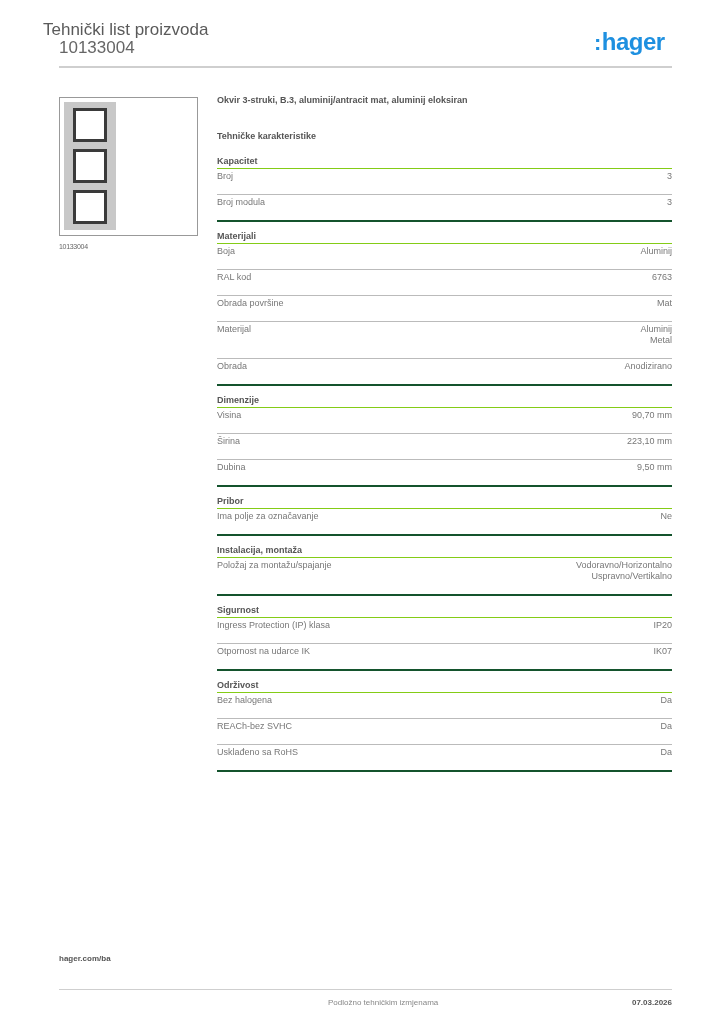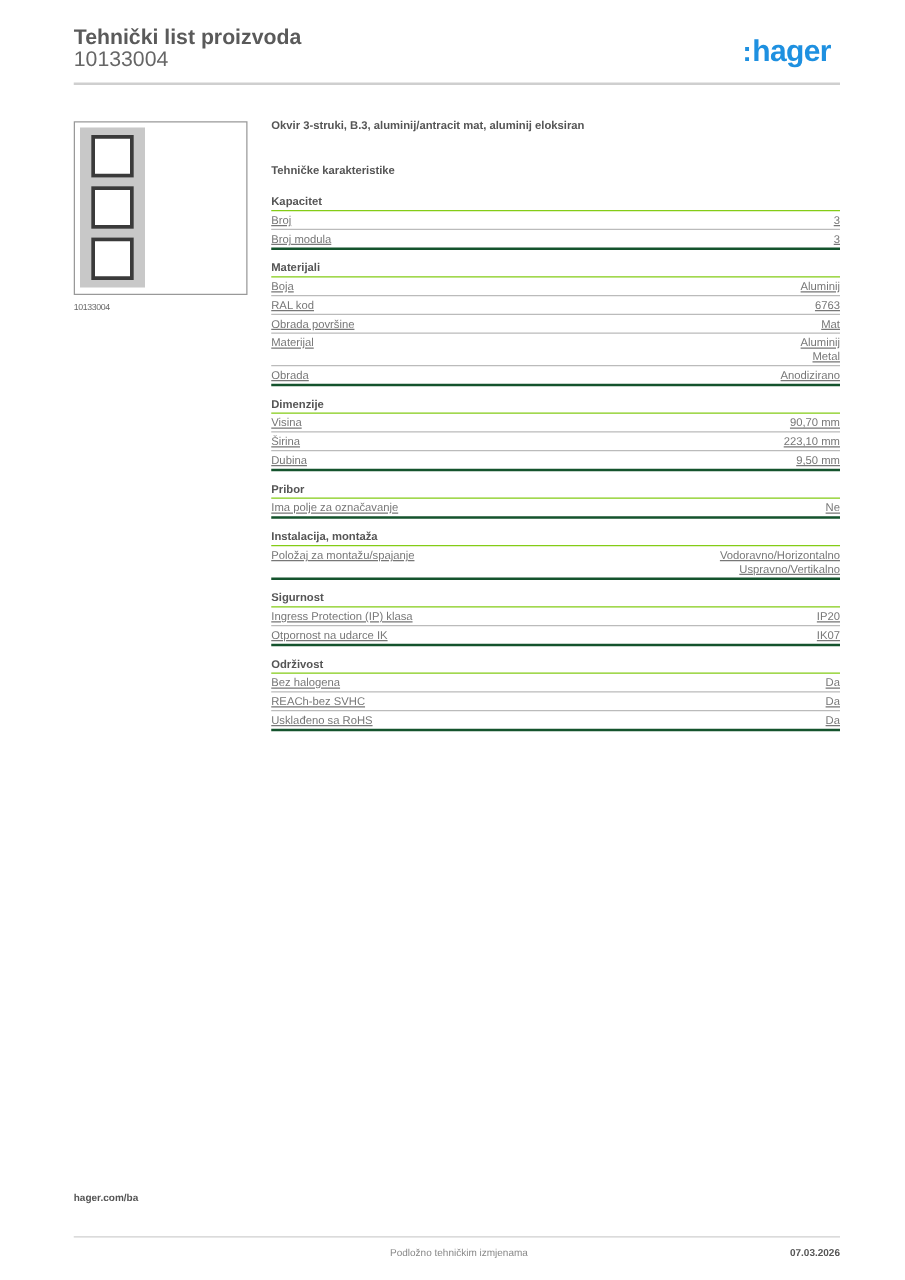--- a/index.html
+++ b/index.html
@@ -1,39 +1,39 @@
 <!DOCTYPE html>
 <html><head>
 <meta charset="utf-8">
 <style>
   html, body { margin: 0; padding: 0; background: #ffffff; }
   body { width: 724px; height: 1024px; position: relative; font-family: "Liberation Sans", sans-serif; color: #555; overflow: hidden; }
-  .header-title { position: absolute; left: 59px; top: 20px; font-size: 17px; font-weight: bold; color: #5a5a5a; }
+  .header-title { position: absolute; left: 43px; top: 20px; font-size: 17px; font-weight: normal; color: #5a5a5a; }
   .header-code { position: absolute; left: 59px; top: 38px; font-size: 17px; color: #666; }
   .logo { position: absolute; left: 594px; top: 28px; font-size: 24px; font-weight: bold; color: #1e90e0; letter-spacing: -0.5px; }
   .logo .dots { font-size: 22px; margin-right: 1px; }
   .header-rule { position: absolute; left: 59px; top: 66px; width: 613px; height: 2px; background: #cfcfcf; }
 
   .img-frame { position: absolute; left: 59px; top: 97px; width: 139px; height: 139px; border: 1px solid #999; box-sizing: border-box; }
   .frame-plate { position: absolute; left: 4px; top: 4px; width: 52px; height: 128px; background: #c8c8c8; }
   .frame-hole { position: absolute; left: 9px; width: 34px; height: 34px; border: 3px solid #3a3a3a; background: #fff; box-sizing: border-box; }
   .img-caption { position: absolute; left: 59px; top: 243px; font-size: 7px; color: #666; letter-spacing: -0.3px; }
 
   .content { position: absolute; left: 217px; top: 95px; width: 455px; }
   .product-name { font-size: 9px; font-weight: bold; color: #555; height: 16px; }
   .sect-title { font-size: 9px; font-weight: bold; color: #555; margin-top: 20px; height: 16px; }
   .group { margin-top: 9px; }
   .group-title { font-size: 9px; font-weight: bold; color: #555; padding-bottom: 2px; border-bottom: 1px solid #84cc16; }
-  .row { display: flex; justify-content: space-between; font-size: 9px; color: #777; padding: 2px 0 1px 0; border-bottom: 1px solid #bbb; line-height: 11px; text-decoration: underline; }
+  .row { display: flex; justify-content: space-between; font-size: 9px; color: #777; padding: 2px 0 12px 0; border-bottom: 1px solid #bbb; line-height: 11px; }
   .row .val { text-align: right; white-space: pre-line; }
   .row:last-child { border-bottom: 2px solid #14532d; }
 
   .footer-rule { position: absolute; left: 59px; top: 989px; width: 613px; height: 1px; background: #cfcfcf; }
   .footer-left { position: absolute; left: 59px; top: 954px; font-size: 8px; font-weight: bold; color: #555; }
-  .footer-center { position: absolute; left: 312px; top: 998px; font-size: 8px; color: #888; }
+  .footer-center { position: absolute; left: 328px; top: 998px; font-size: 8px; color: #888; }
   .footer-right { position: absolute; right: 52px; top: 998px; font-size: 8px; font-weight: bold; color: #555; }
 </style>
 </head>
 <body>
 
 <div>
   <div class="header-title">Tehnički list proizvoda</div>
   <div class="header-code">10133004</div>
   <div class="logo"><span class="dots">:</span><span>hager</span></div>
   <div class="header-rule"></div>

